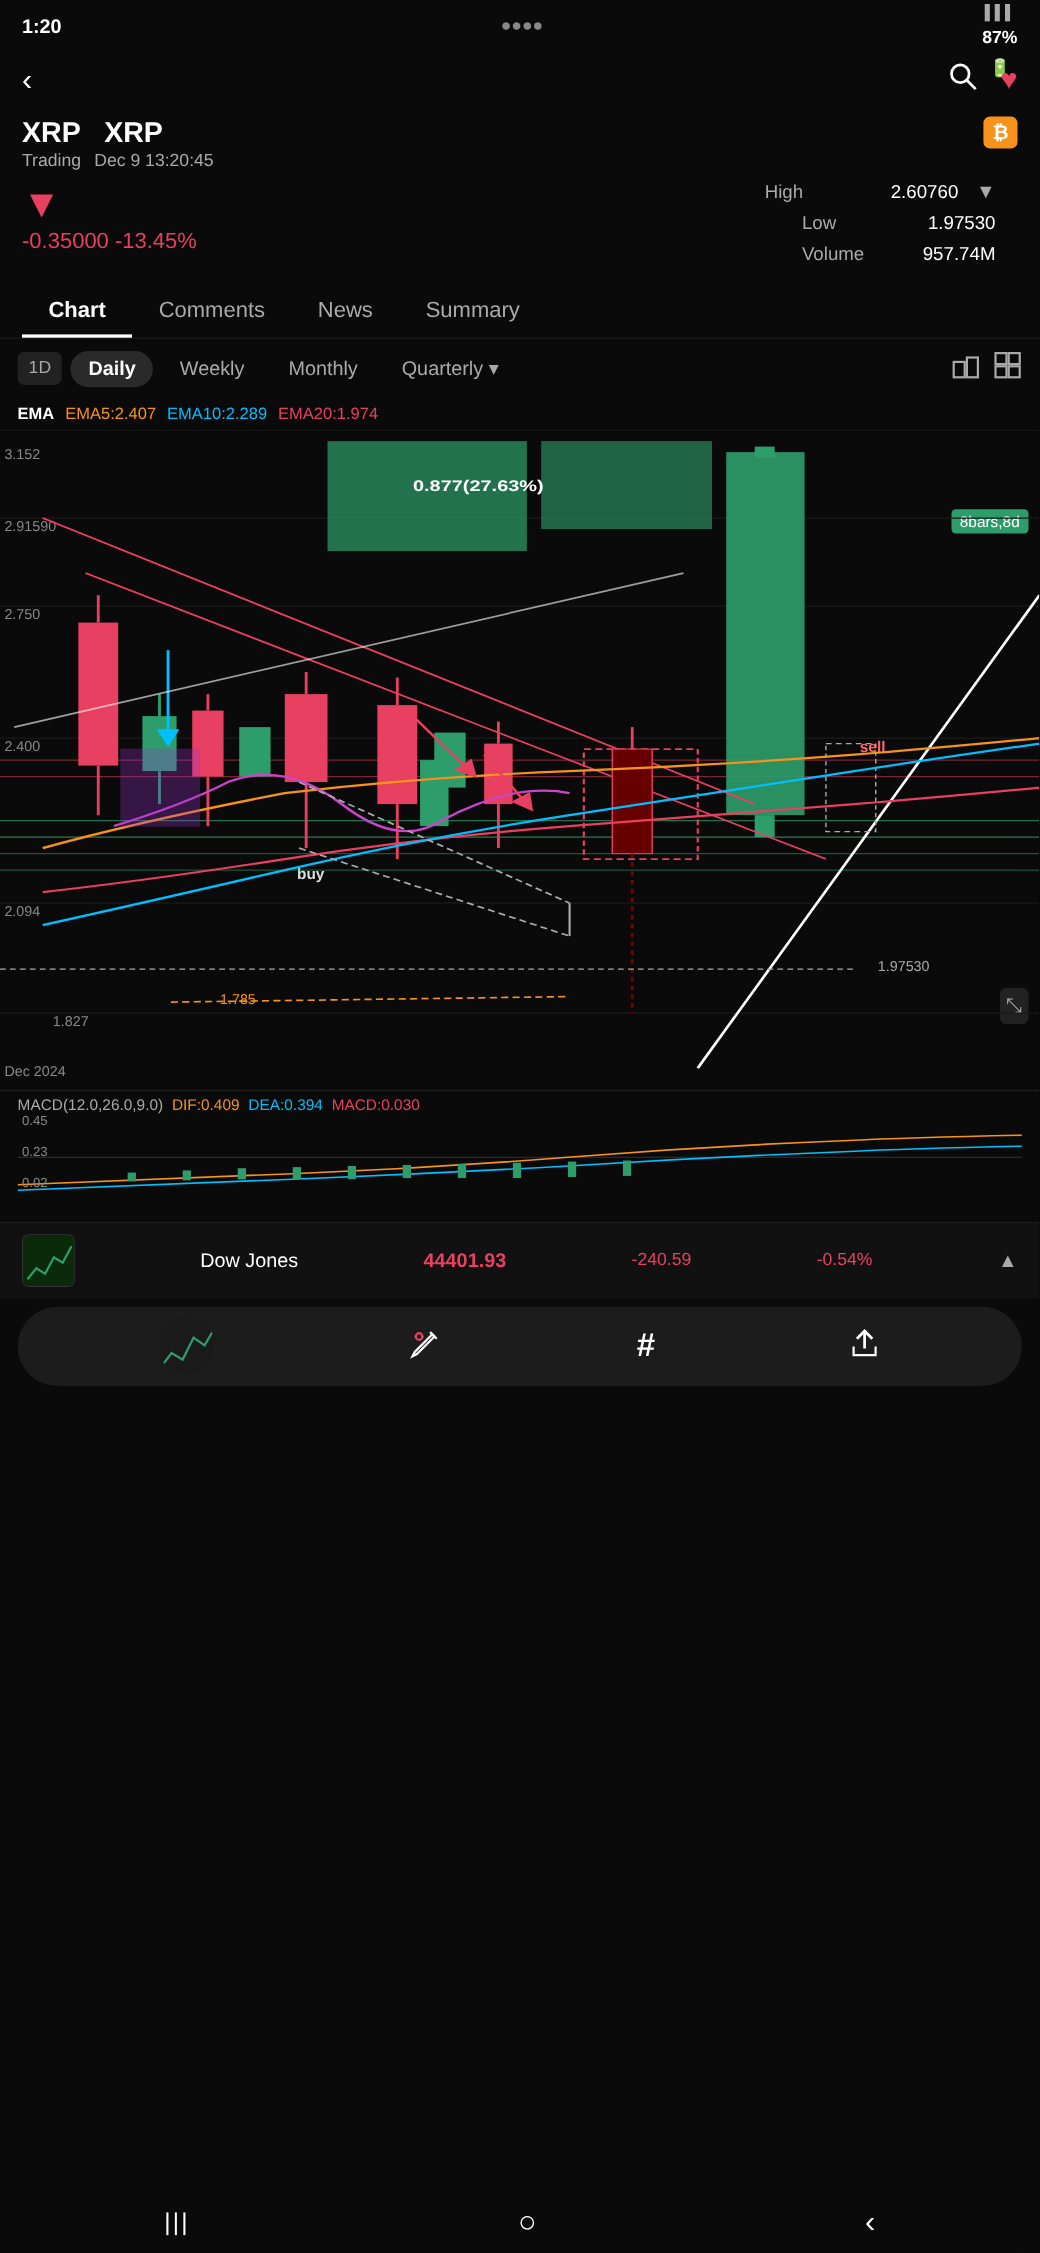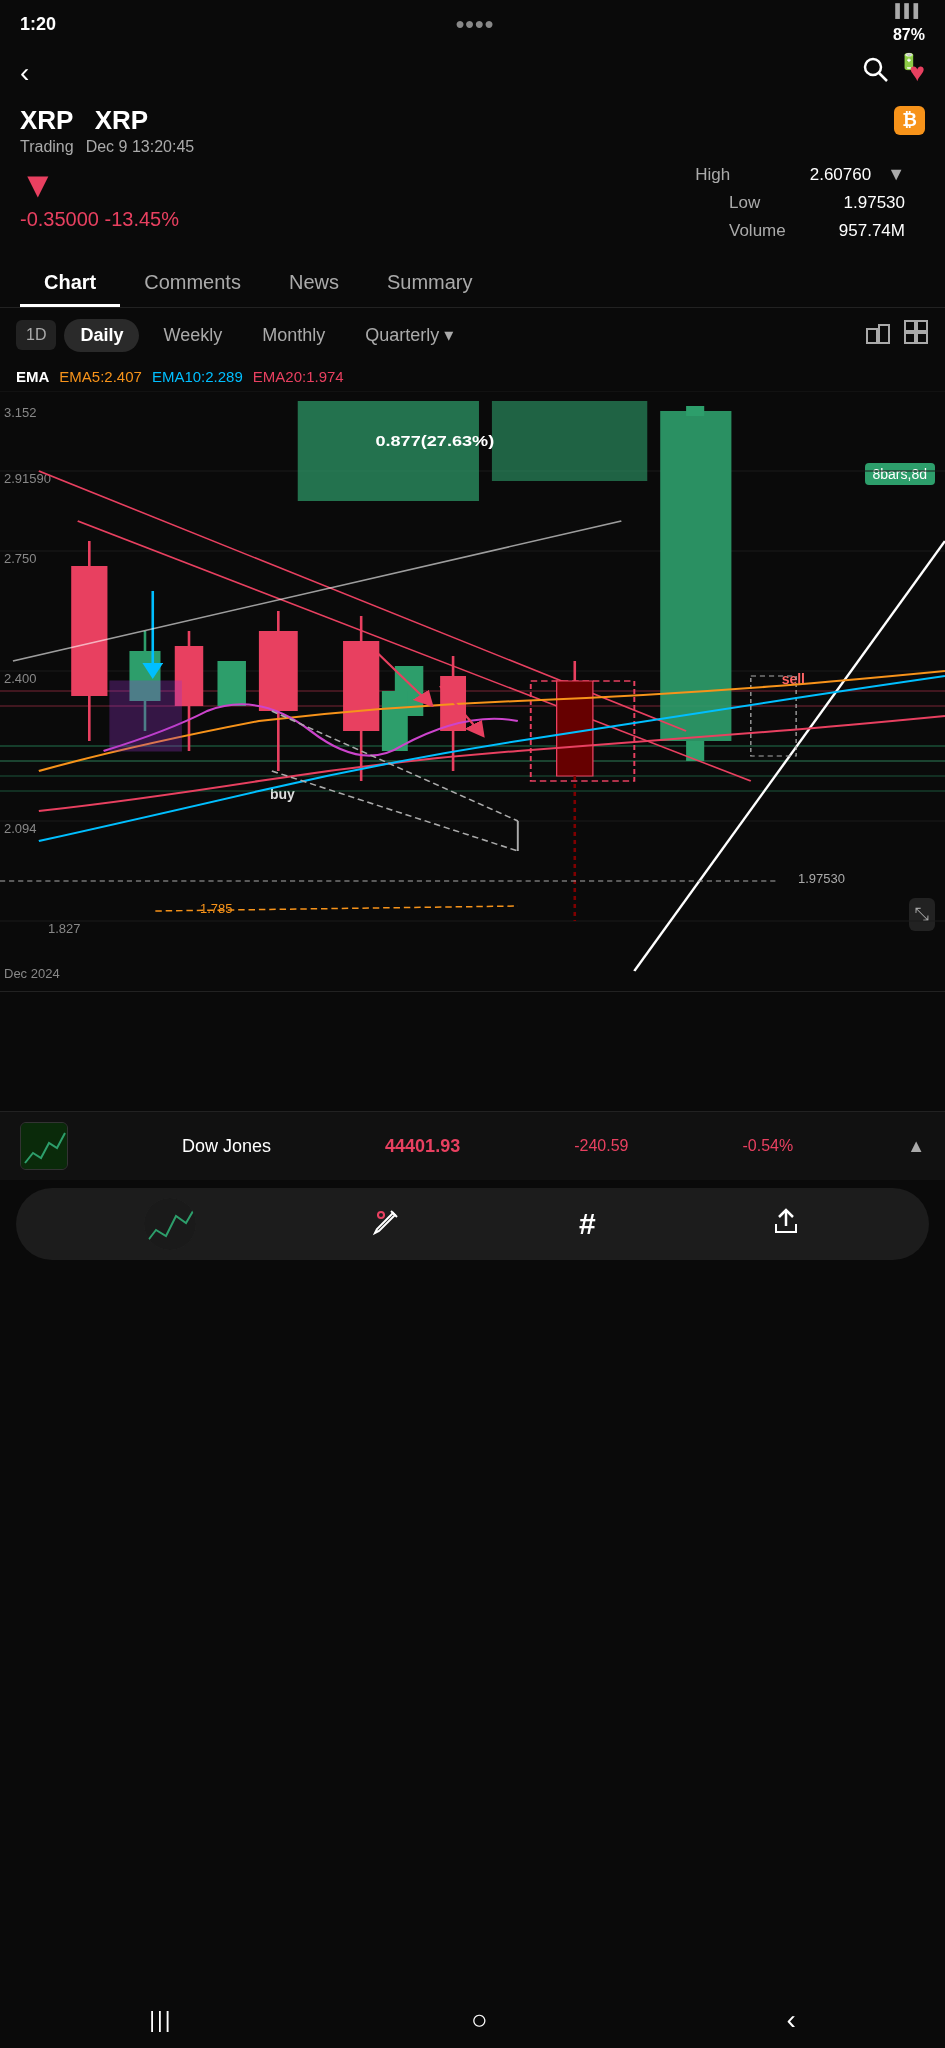--- a/index.html
+++ b/index.html
@@ -565,20 +565,50 @@
 
     <line x1="120" y1="520" x2="400" y2="515" stroke="#f7931a" stroke-width="1.5" stroke-dasharray="5,3"></line>
 
     <rect x="85" y="290" width="55" height="70" fill="#9933cc" opacity="0.3" stroke="#9933cc" stroke-width="1"></rect>
 
     <line x1="10" y1="270" x2="480" y2="130" stroke="white" stroke-width="1.5" opacity="0.6"></line>
   </svg>
 </div>
 
 <div class="macd-area">
+  <div class="macd-header">
+    <span class="macd-base">MACD(12.0,26.0,9.0)</span>
+    <span class="macd-dif">DIF:0.409</span>
+    <span class="macd-dea">DEA:0.394</span>
+    <span class="macd-val">MACD:0.030</span>
+  </div>
+  <div style="position:relative;">
+    <div style="position:absolute;left:4px;top:0;font-size:12px;color:#888;">0.45</div>
+    <div style="position:absolute;left:4px;top:28px;font-size:12px;color:#888;">0.23</div>
+    <div style="position:absolute;left:4px;top:56px;font-size:12px;color:#888;">0.02</div>
+    <svg class="macd-chart" viewBox="0 0 730 80" preserveAspectRatio="none">
+
+      <line x1="0" y1="40" x2="730" y2="40" stroke="#333" stroke-width="1"></line>
+
+      <path d="M0,65 Q100,60 200,55 Q300,50 400,40 Q500,30 600,25 Q650,22 730,20" stroke="#f7931a" stroke-width="1.5" fill="none"></path>
+
+      <path d="M0,70 Q100,65 200,60 Q300,55 400,48 Q500,40 600,35 Q650,32 730,30" stroke="#00bfff" stroke-width="1.5" fill="none"></path>
+
+      <rect x="80" y="54" width="6" height="8" fill="#2d9e6b"></rect>
+      <rect x="120" y="52" width="6" height="9" fill="#2d9e6b"></rect>
+      <rect x="160" y="50" width="6" height="10" fill="#2d9e6b"></rect>
+      <rect x="200" y="49" width="6" height="11" fill="#2d9e6b"></rect>
+      <rect x="240" y="48" width="6" height="12" fill="#2d9e6b"></rect>
+      <rect x="280" y="47" width="6" height="12" fill="#2d9e6b"></rect>
+      <rect x="320" y="46" width="6" height="13" fill="#2d9e6b"></rect>
+      <rect x="360" y="45" width="6" height="14" fill="#2d9e6b"></rect>
+      <rect x="400" y="44" width="6" height="14" fill="#2d9e6b"></rect>
+      <rect x="440" y="43" width="6" height="14" fill="#2d9e6b"></rect>
+    </svg>
+  </div>
 </div>
 
 <div class="bottom-ticker">
   <div style="display:flex;gap:8px;align-items:center;">
     <div style="width:48px;height:48px;border-radius:6px;background:#1a1a1a;border:1px solid #333;overflow:hidden;">
       <svg width="48" height="48" viewBox="0 0 48 48">
         <rect width="48" height="48" fill="#0a2a0a"></rect>
         <polyline points="4,40 12,30 20,35 28,20 36,25 44,10" stroke="#2d9e6b" stroke-width="2" fill="none"></polyline>
       </svg>
     </div>

